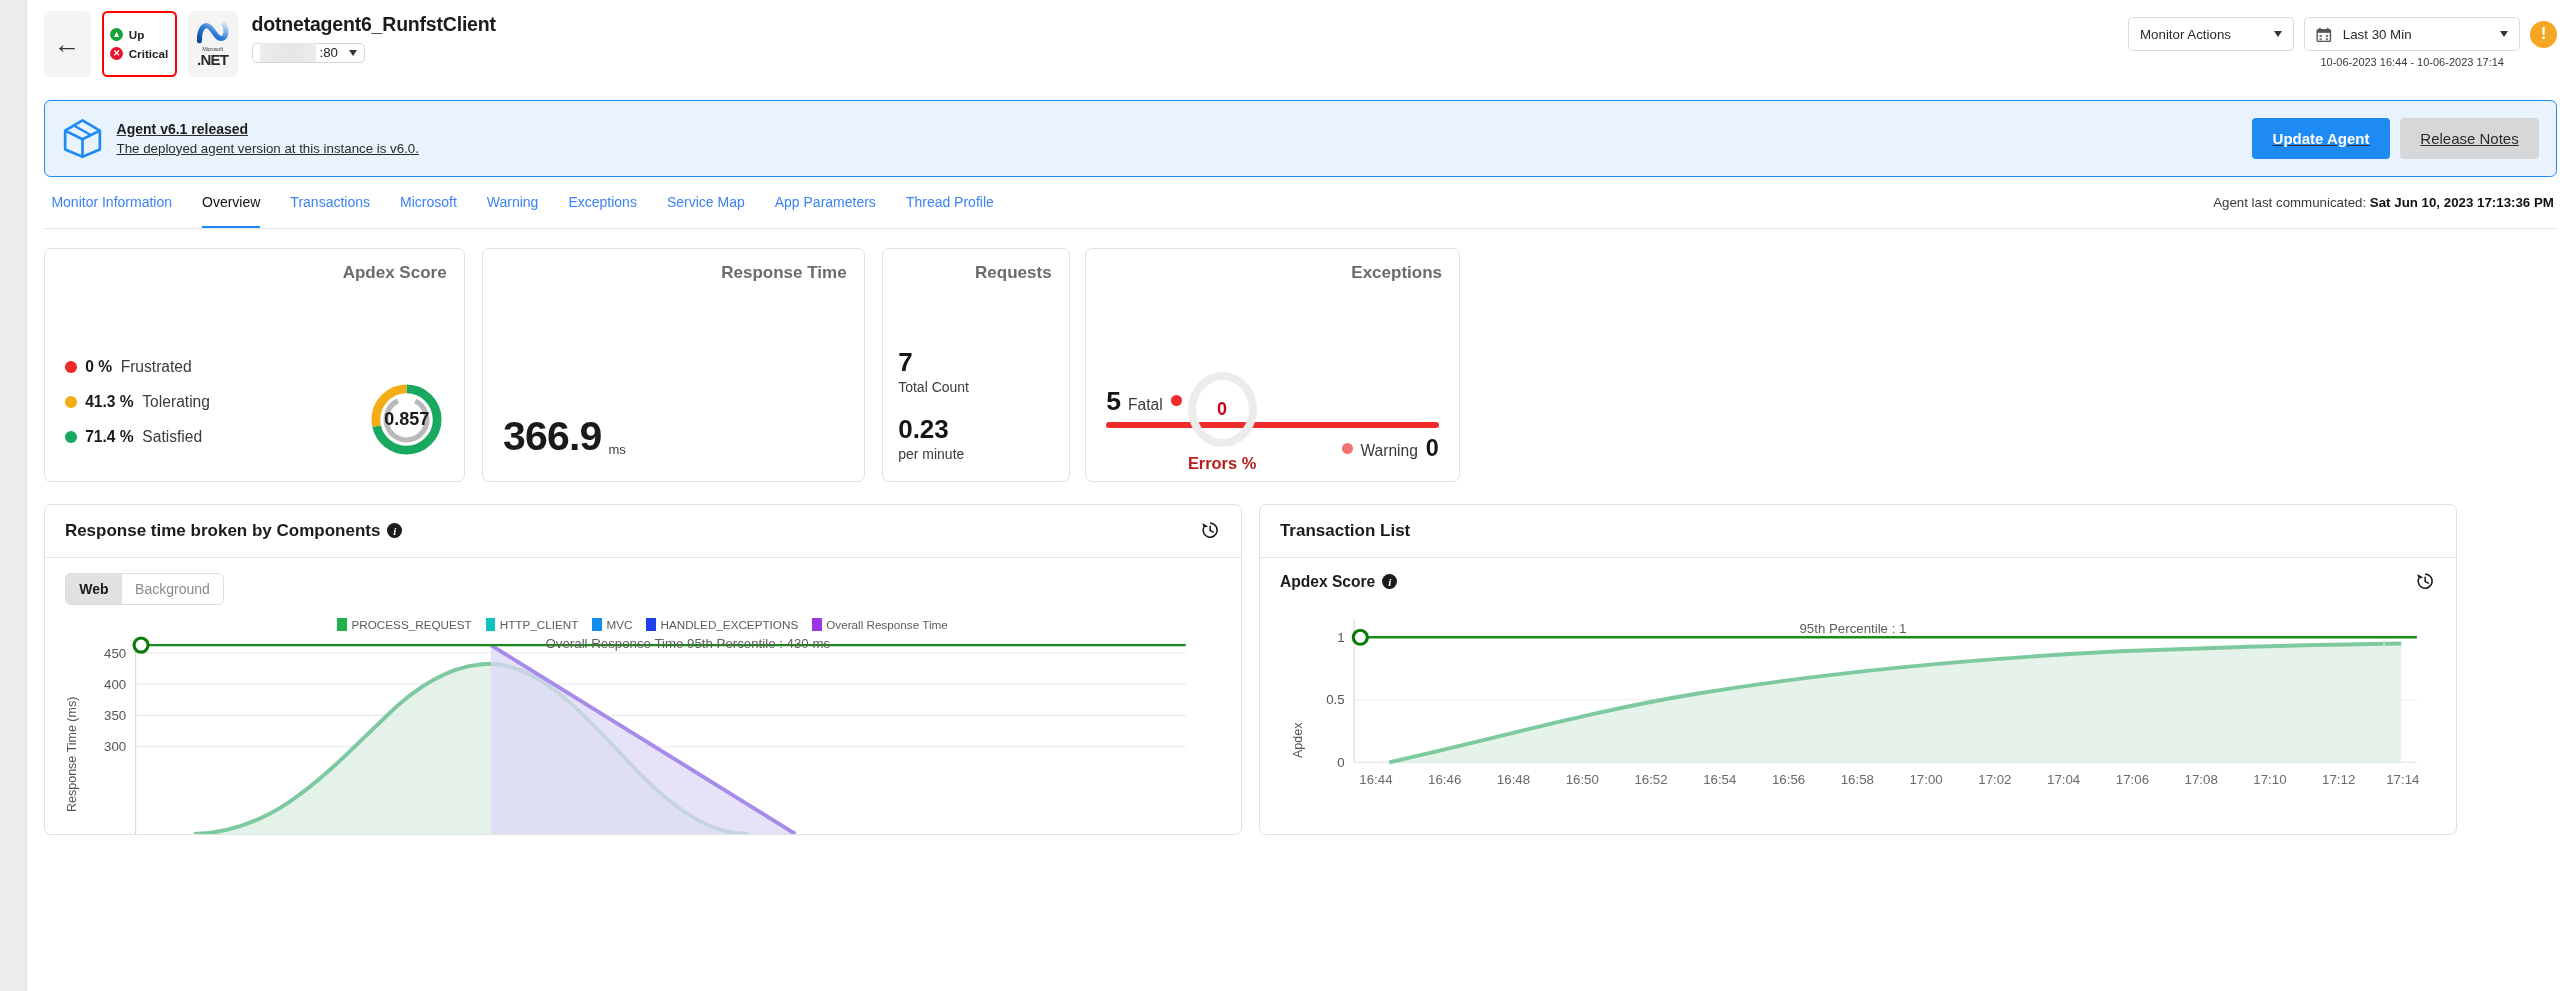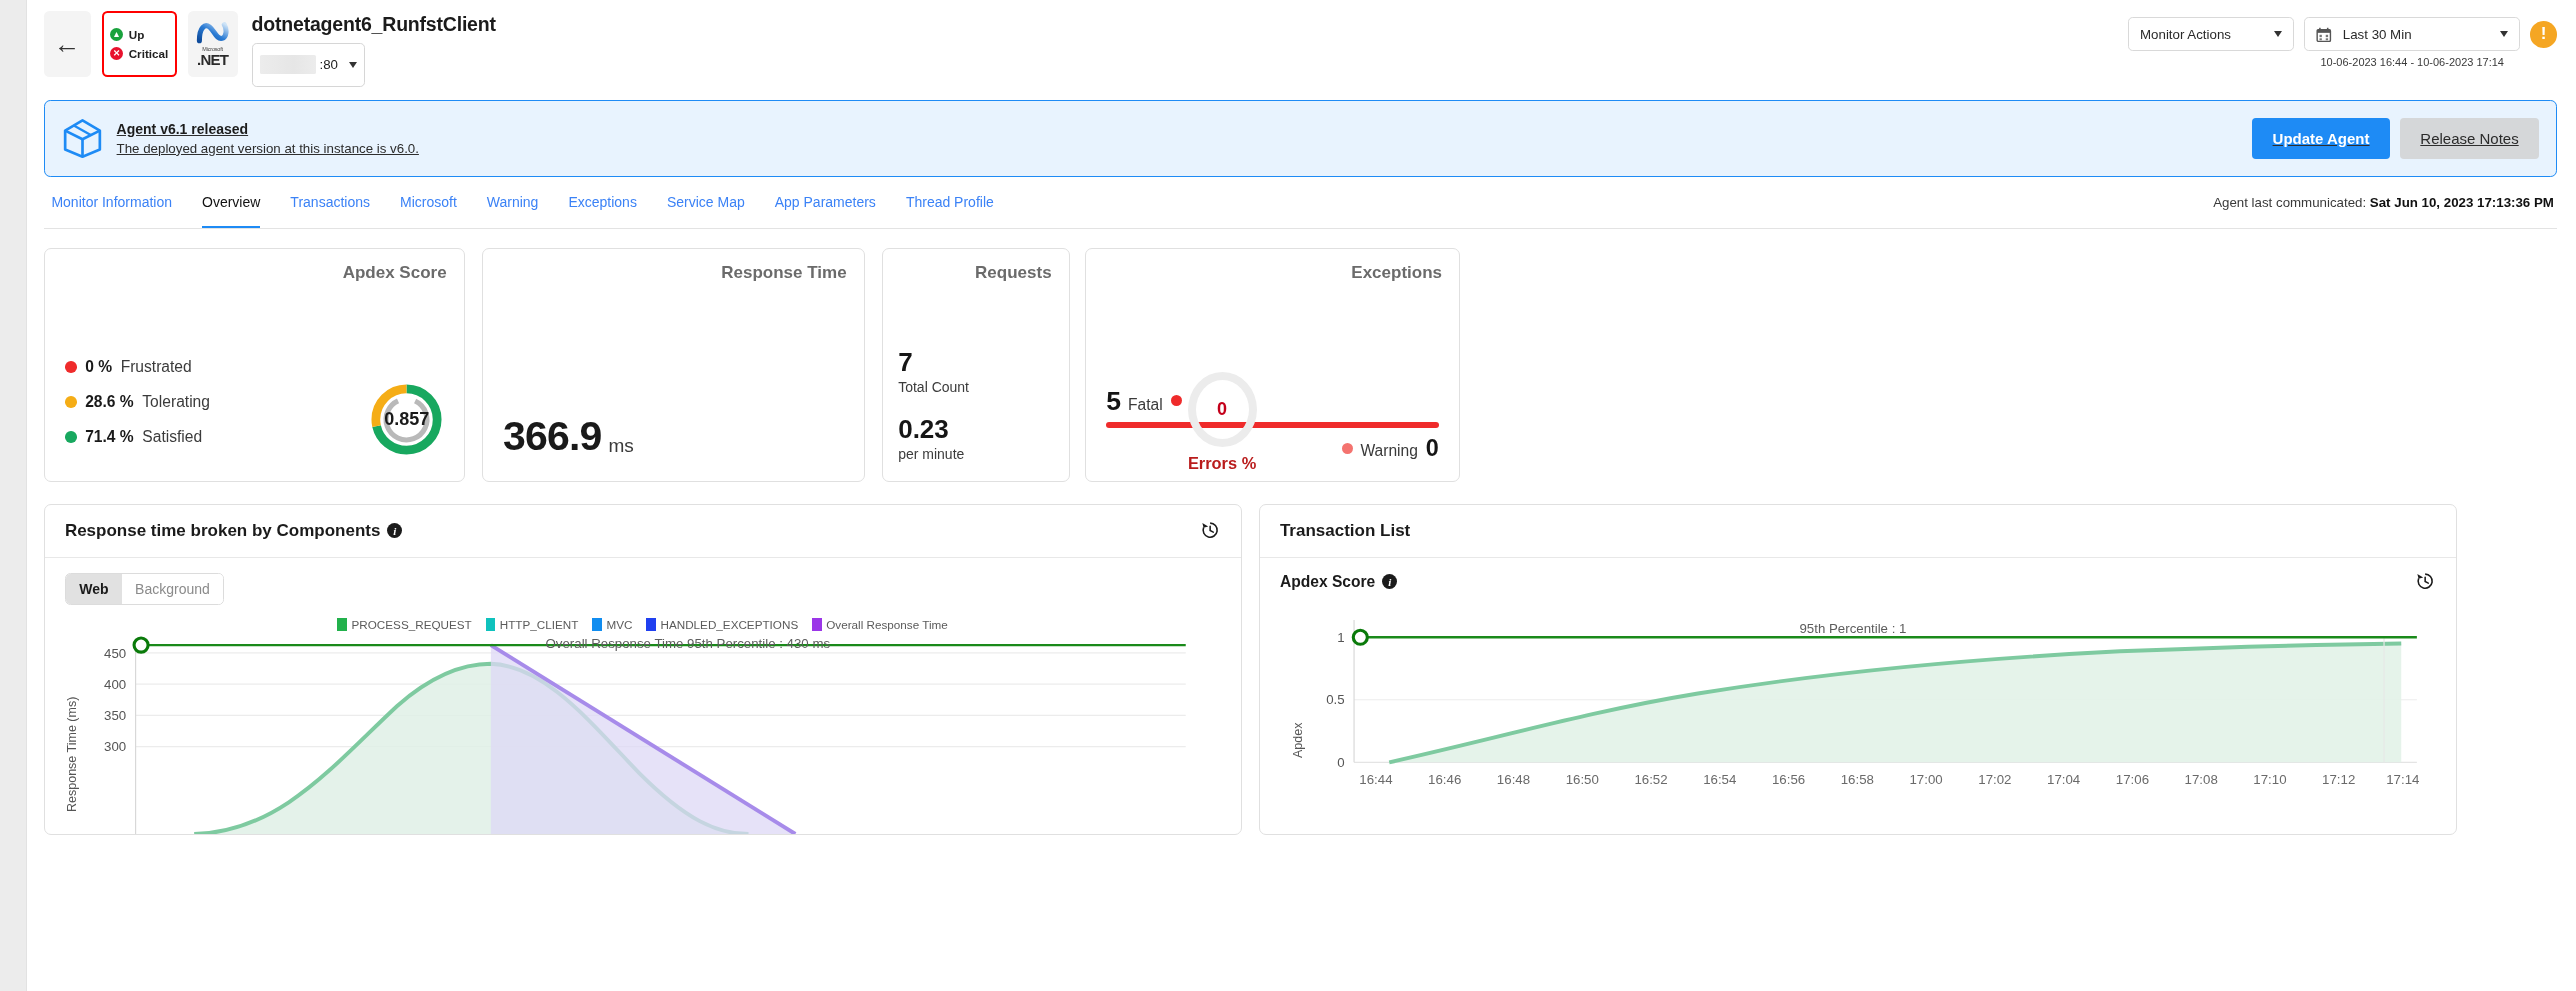--- a/index.html
+++ b/index.html
@@ -59,21 +59,21 @@
     flex: 0 0 50px;
   }
   .net-swoosh { width: 34px; height: 23.4px; }
   .net-ms { font-size: 5.5px; color:#444; letter-spacing:-0.2px; margin-top:0.8px;}
   .net-txt { font-size: 15px; font-weight: 700; color: #2b2b2b; letter-spacing:-0.8px; line-height:1;}
 
   .title-wrap { margin-left: 14px; padding-top: 1.6px; }
   .mon-title { font-size: 19.5px; font-weight: 700; color: #1b1b1b; letter-spacing: -0.2px; }
   .host-select {
     margin-top: 7px;
-    height: 44px; width: 113px;
+    height: 20px; width: 113px;
     border: 0.8px solid #d6d6d6; border-radius: 4.7px;
     display: flex; align-items: center; padding: 0 7px; gap: 3.9px;
     background: #fff; cursor: pointer;
   }
   .host-mask {
     width: 56px; height: 19px;
     background: linear-gradient(90deg,#ececec,#e6e6e6 60%, #ececec);
     border-radius: 1.6px;
   }
   .host-port { font-size: 13.3px; color: #1d1d1d; }
@@ -158,21 +158,21 @@
   .apdex-li .d { width: 11.7px; height: 11.7px; border-radius: 50%; flex:0 0 11.7px;}
   .apdex-li b { color: #1a1a1a; font-weight: 700; }
   .apdex-donut { margin-left: auto; margin-bottom: 4.7px; position: relative; width: 73px; height: 73px; text-align: center;}
   .apdex-val {
     position: absolute; inset: 0; display:flex;align-items:center;justify-content:center;
     font-size: 18px; font-weight: 700; color: #1a1a1a;
   }
 
   .rt-body { height:100%; display:flex; align-items:flex-end; padding: 0 0 23.4px 20.3px;}
   .rt-num { font-size: 41px; font-weight: 700; color: #1a1a1a; letter-spacing: -0.8px; line-height:1;}
-  .rt-unit { font-size: 19px; color: #3a3a3a; margin-left: 7px; }
+  .rt-unit { font-size: 13px; color: #3a3a3a; margin-left: 7px; }
 
   .req-body { height:100%; display:flex; align-items:flex-end; padding: 0 0 17px 0;}
   .req-left { padding-left: 15.6px; padding-bottom: 1.6px; }
   .req-big { font-size: 26px; font-weight: 700; color: #161616; line-height: 1.05;}
   .req-lbl { font-size: 14px; color: #3c3c3c; margin-top: 3.1px; }
   .req-gap { height: 20.3px; }
   .err-ring {
     width: 69px; height: 75px; margin: 0 auto;
     border: 8.6px solid #ececec; border-radius: 50%;
     display:flex;align-items:center;justify-content:center;
@@ -345,21 +345,21 @@
         <div class="card-title">Apdex Score</div>
         <div class="apdex-body">
           <div class="apdex-legend">
             <div class="apdex-li">
               <span class="d" style="background:#ef2b2b"></span>
               <b>0 %</b>
               <span>Frustrated</span>
             </div>
             <div class="apdex-li">
               <span class="d" style="background:#f5ad16"></span>
-              <b>28.6 %</b>
+              <b>41.3 %</b>
               <span>Tolerating</span>
             </div>
             <div class="apdex-li">
               <span class="d" style="background:#18a85f"></span>
               <b>71.4 %</b>
               <span>Satisfied</span>
             </div>
           </div>
           <div class="apdex-donut">
             <svg viewBox="0 0 100 100" width="73" height="73">

